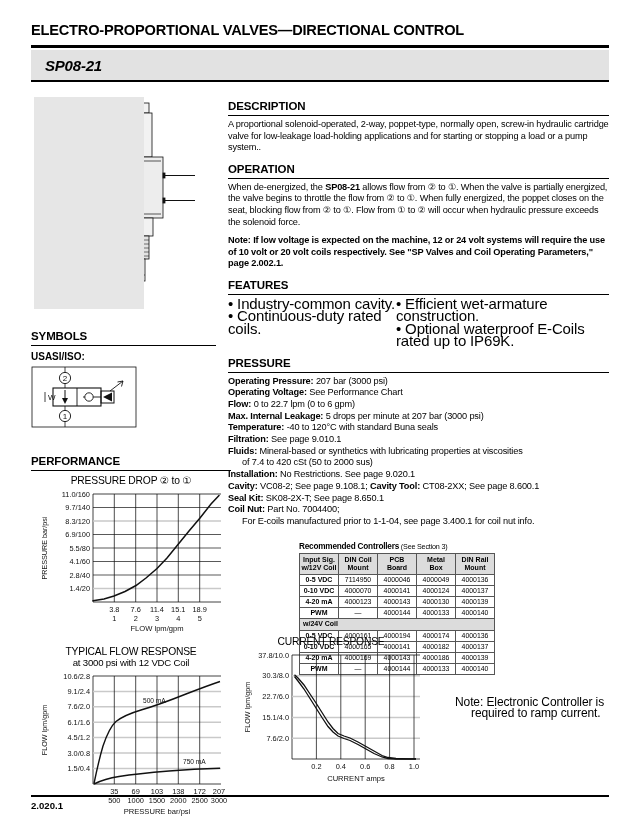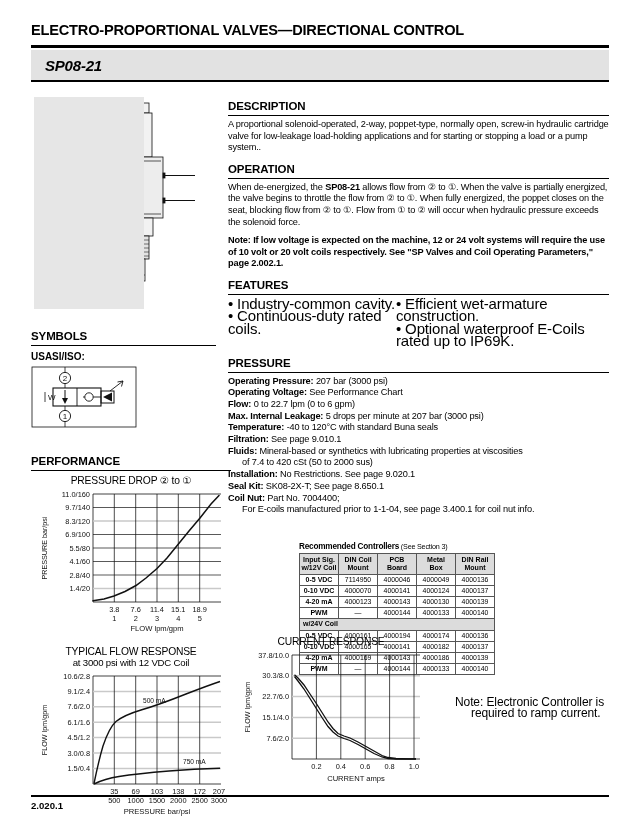--- a/index.html
+++ b/index.html
@@ -355,20 +355,21 @@
       <div class="sec-h">PRESSURE</div>
       <div class="rat-line"><b>Operating Pressure:</b><span> 207 bar (3000 psi)</span></div>
       <div class="rat-line"><b>Operating Voltage:</b><span> See Performance Chart</span></div>
       <div class="rat-line"><b>Flow:</b><span> 0 to 22.7 lpm (0 to 6 gpm)</span></div>
       <div class="rat-line"><b>Max. Internal Leakage:</b><span> 5 drops per minute at 207 bar (3000 psi)</span></div>
       <div class="rat-line"><b>Temperature:</b><span> -40 to 120°C with standard Buna seals</span></div>
       <div class="rat-line"><b>Filtration:</b><span> See page 9.010.1</span></div>
       <div class="rat-line"><b>Fluids:</b><span> Mineral-based or synthetics with lubricating properties at viscosities</span></div>
       <div class="rat-line rat-indent">of 7.4 to 420 cSt (50 to 2000 sus)</div>
       <div class="rat-line"><b>Installation:</b><span> No Restrictions. See page 9.020.1</span></div>
+      <div class="rat-line"><b>Cavity:</b><span> VC08-2; See page 9.108.1; </span><b>Cavity Tool:</b><span> CT08-2XX; See page 8.600.1</span></div>
       <div class="rat-line"><b>Seal Kit:</b><span> SK08-2X-T; See page 8.650.1</span></div>
       <div class="rat-line"><b>Coil Nut:</b><span> Part No. 7004400;</span></div>
       <div class="rat-line rat-indent">For E-coils manufactured prior to 1-1-04, see page 3.400.1 for coil nut info.</div>
     </div>
   </div>
 
   <div class="tbl-wrap">
     <div class="tbl-cap"><span>Recommended Controllers</span><span class="reg"> (See Section 3)</span></div>
     <table class="ctrl">
       <thead>

